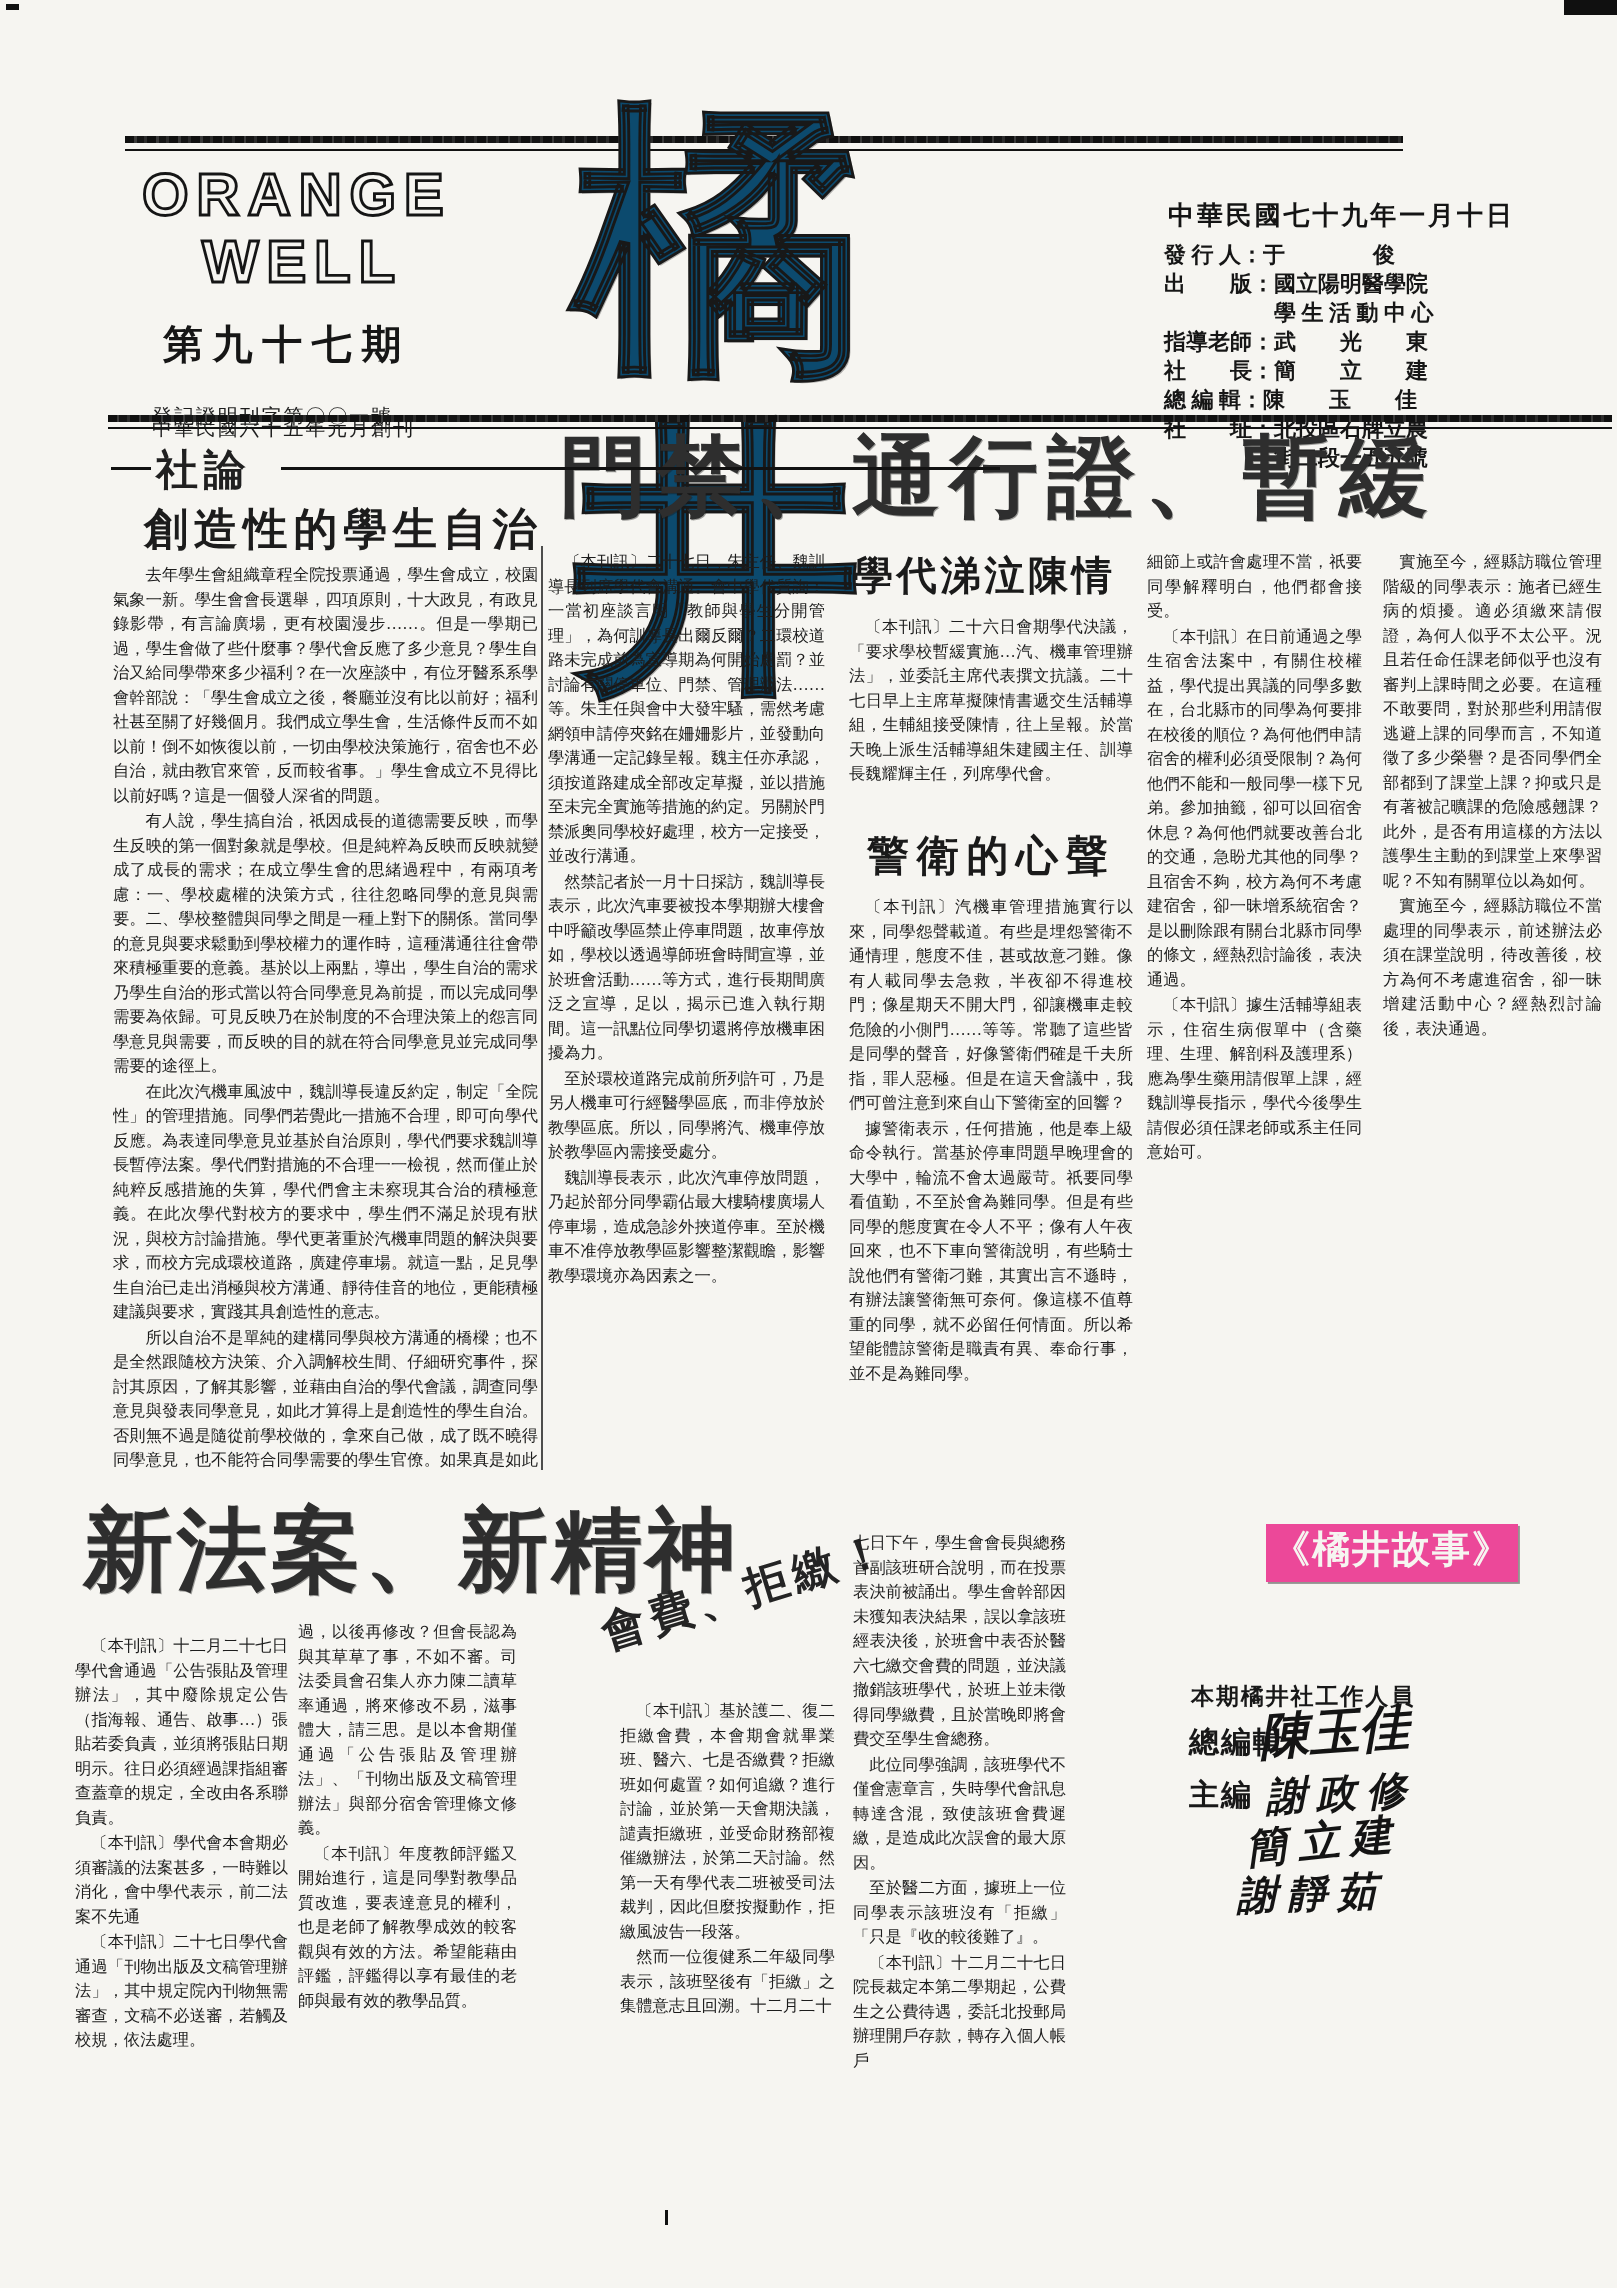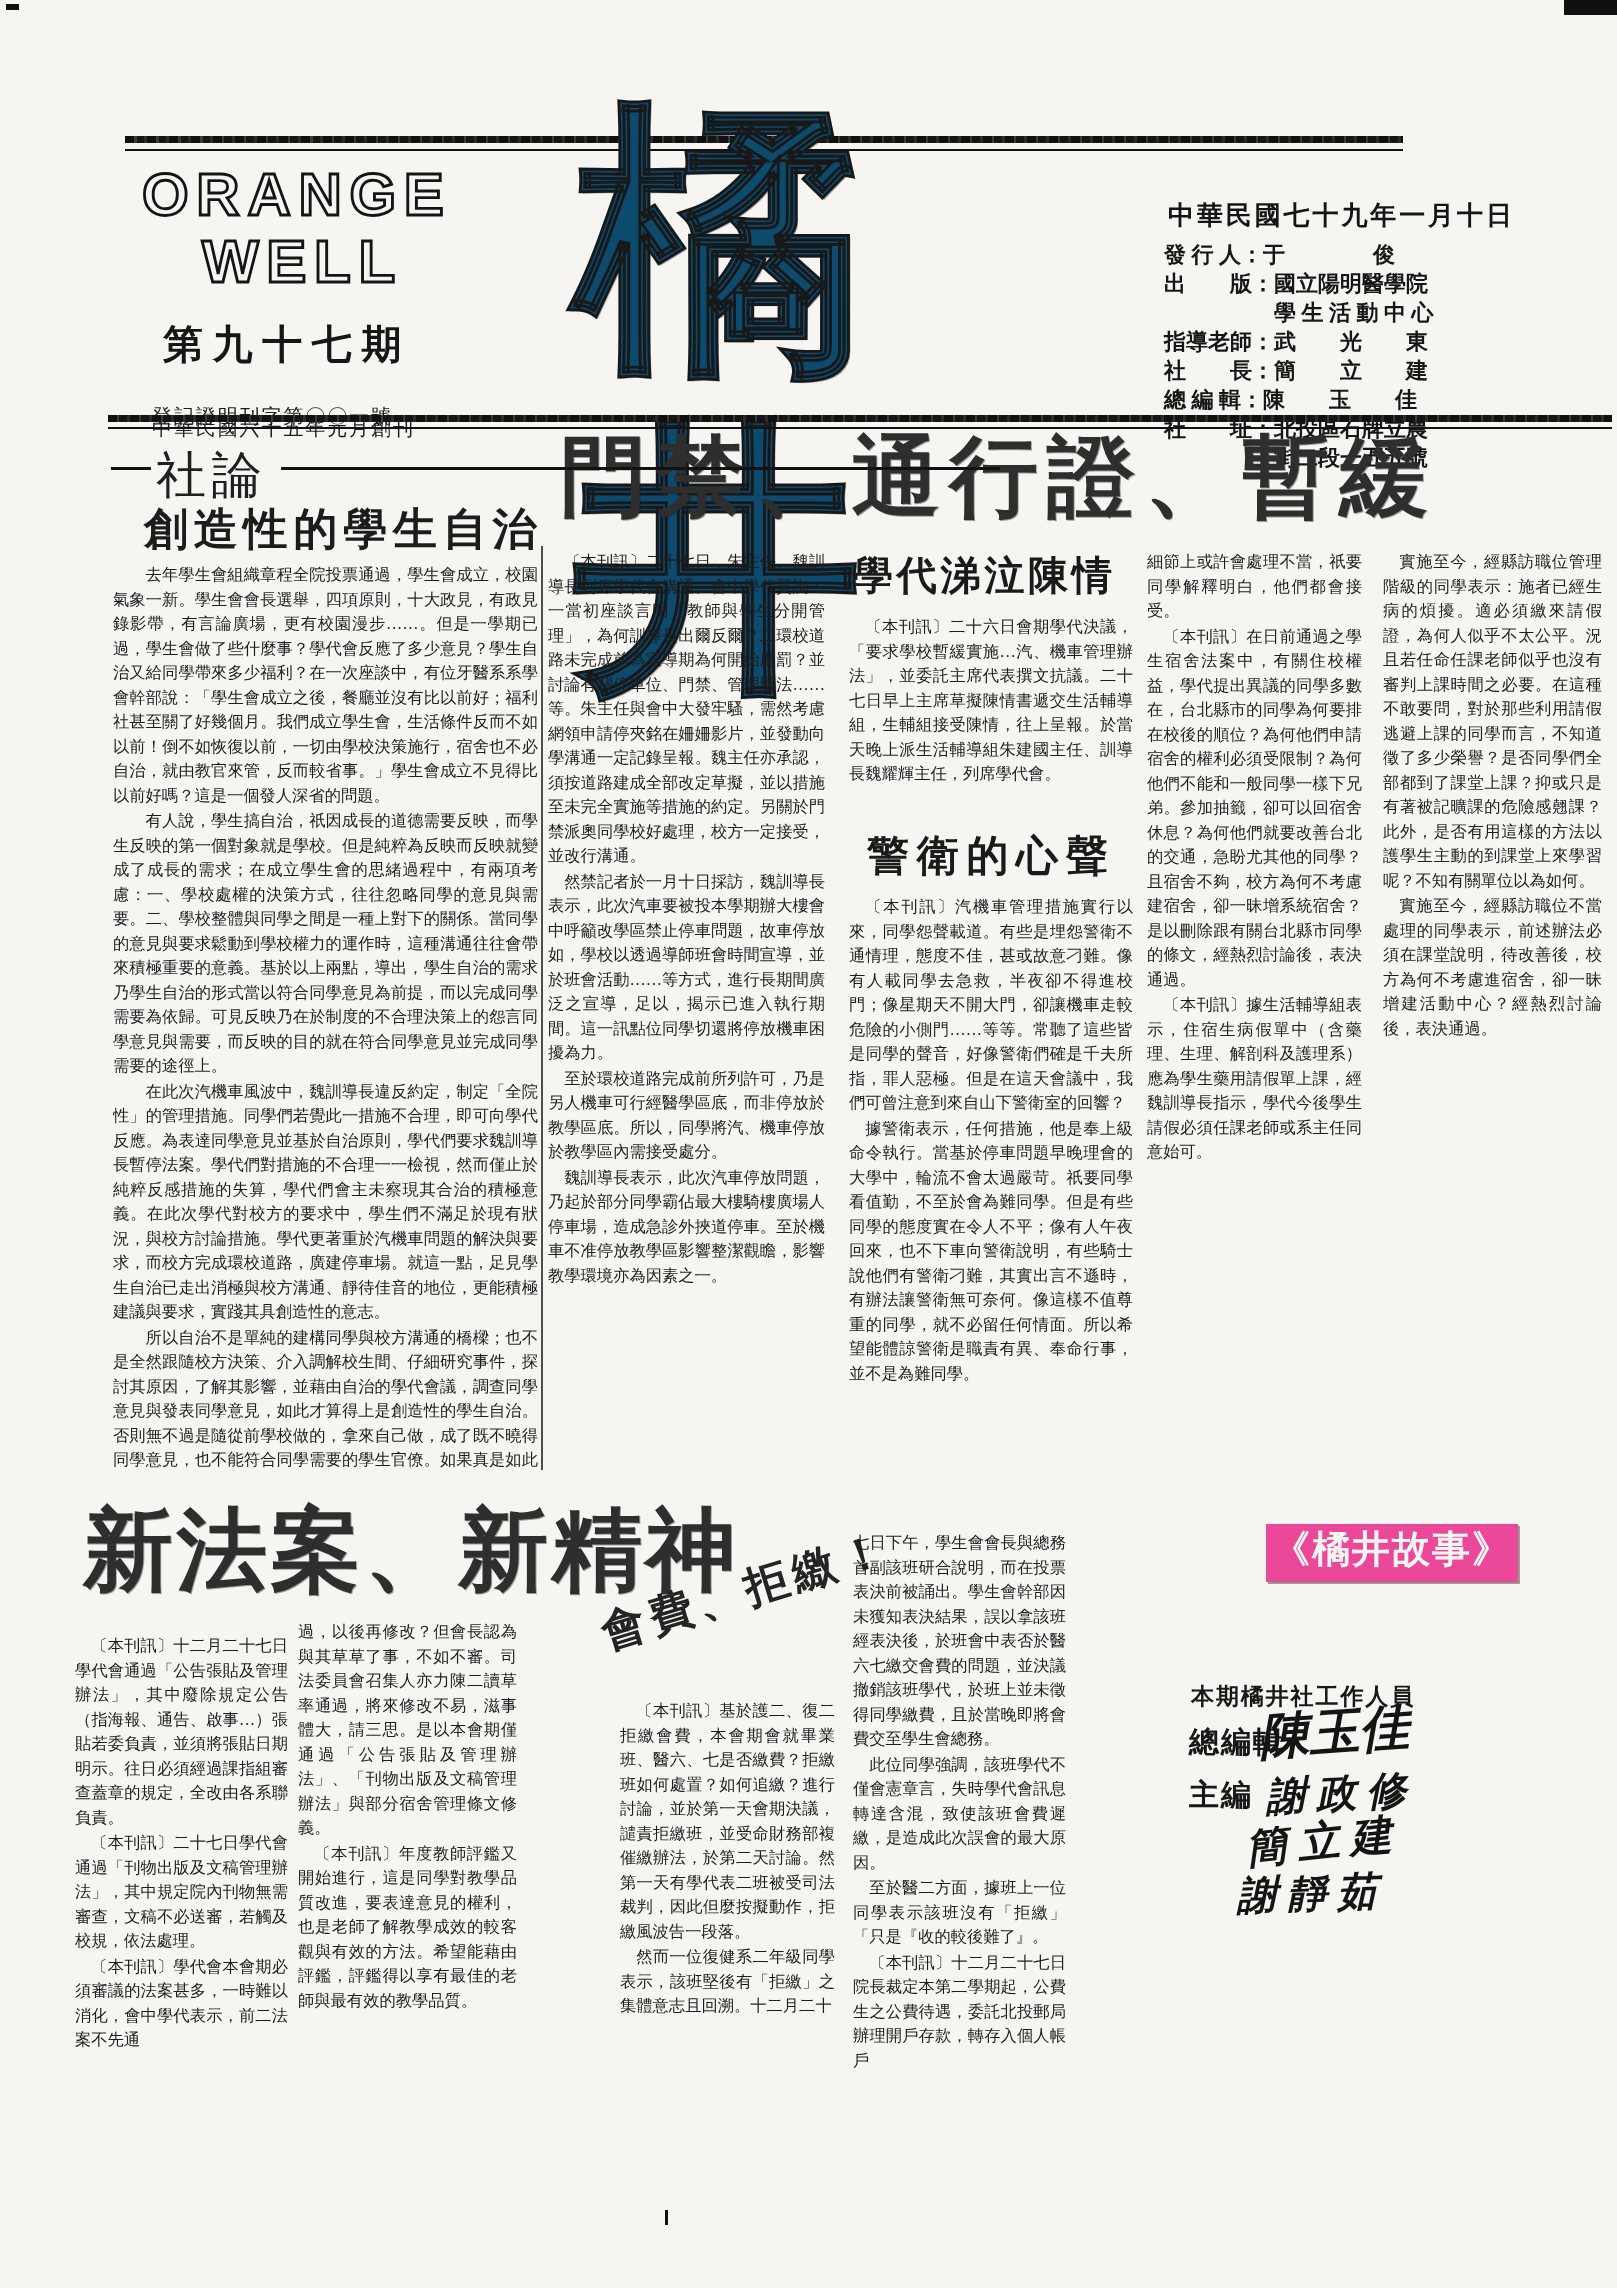--- a/index.html
+++ b/index.html
@@ -39,21 +39,21 @@
     font-size:88px;line-height:96px;font-weight:900;letter-spacing:9.6px;
     color:#2e2e2e;text-shadow:1px 1px 0 rgba(25,25,25,.4);
     font-family:"Liberation Serif",serif;white-space:nowrap;
   }
   .headline2{
     position:absolute;left:83px;top:1501px;width:692px;
     font-size:90px;line-height:100px;font-weight:900;letter-spacing:3.8px;
     color:#2e2e2e;text-shadow:1px 1px 0 rgba(25,25,25,.4);white-space:nowrap;
   }
   
-  .ed-label{position:absolute;left:156px;top:442px;font-size:50px;font-weight:400;letter-spacing:5.8px;color:#202020;}
+  .ed-label{position:absolute;left:156px;top:442px;font-size:42px;font-weight:700;letter-spacing:5.8px;color:#202020;}
   .ed-title{position:absolute;left:144px;top:500px;font-size:44px;font-weight:800;letter-spacing:5.8px;color:#1c1c1c;white-space:nowrap;}
   
   .sec-head{position:absolute;font-weight:800;color:#1a1a1a;white-space:nowrap;font-family:"Liberation Serif",serif;}
   #petition-head{left:853px;top:548px;font-size:40px;letter-spacing:3.8px;}
   #guard-head{left:867px;top:828px;font-size:42px;letter-spacing:7.7px;}
   .fee-head{
     position:absolute;left:594px;top:1606px;font-size:44px;font-weight:900;letter-spacing:5.8px;
     color:#242424;transform:rotate(-17deg);transform-origin:left top;white-space:nowrap;
   }
   
@@ -149,22 +149,22 @@
   </div>
   <div class="col" style="left:1383px;top:550px;width:219px;height:922px;">
     <p>實施至今，經縣訪職位管理階級的同學表示：施者已經生病的煩擾。適必須繳來請假證，為何人似乎不太公平。況且若任命任課老師似乎也沒有審判上課時間之必要。在這種不敢要問，對於那些利用請假逃避上課的同學而言，不知道徵了多少榮譽？是否同學們全部都到了課堂上課？抑或只是有著被記曠課的危險感翹課？此外，是否有用這樣的方法以護學生主動的到課堂上來學習呢？不知有關單位以為如何。</p>
     <p>實施至今，經縣訪職位不當處理的同學表示，前述辦法必須在課堂說明，待改善後，校方為何不考慮進宿舍，卻一昧增建活動中心？經熱烈討論後，表決通過。</p>
   </div>
 
   <div class="headline2">新法案、新精神</div>
 
   <div class="col" style="left:75px;top:1634px;width:213px;height:467px;">
     <p>〔本刊訊〕十二月二十七日學代會通過「公告張貼及管理辦法」，其中廢除規定公告（指海報、通告、啟事…）張貼若委負責，並須將張貼日期明示。往日必須經過課指組審查蓋章的規定，全改由各系聯負責。</p>
+    <p>〔本刊訊〕學代會本會期必須審議的法案甚多，一時難以消化，會中學代表示，前二法案不先通</p>
     <p>〔本刊訊〕二十七日學代會通過「刊物出版及文稿管理辦法」，其中規定院內刊物無需審查，文稿不必送審，若觸及校規，依法處理。</p>
-    <p>〔本刊訊〕學代會本會期必須審議的法案甚多，一時難以消化，會中學代表示，前二法案不先通</p>
   </div>
   <div class="col" style="left:298px;top:1620px;width:219px;height:473px;">
     <p class="noindent">過，以後再修改？但會長認為與其草草了事，不如不審。司法委員會召集人亦力陳二讀草率通過，將來修改不易，滋事體大，請三思。是以本會期僅通過「公告張貼及管理辦法」、「刊物出版及文稿管理辦法」與部分宿舍管理條文修義。</p>
     <p>〔本刊訊〕年度教師評鑑又開始進行，這是同學對教學品質改進，要表達意見的權利，也是老師了解教學成效的較客觀與有效的方法。希望能藉由評鑑，評鑑得以享有最佳的老師與最有效的教學品質。</p>
   </div>
 
   <div class="fee-head">會費、拒繳！</div>
   <div class="col" style="left:620px;top:1699px;width:215px;height:459px;">
     <p>〔本刊訊〕基於護二、復二拒繳會費，本會期會就畢業班、醫六、七是否繳費？拒繳班如何處置？如何追繳？進行討論，並於第一天會期決議，譴責拒繳班，並受命財務部複催繳辦法，於第二天討論。然第一天有學代表二班被受司法裁判，因此但麼按擬動作，拒繳風波告一段落。</p>
     <p>然而一位復健系二年級同學表示，該班堅後有「拒繳」之集體意志且回溯。十二月二十</p>

